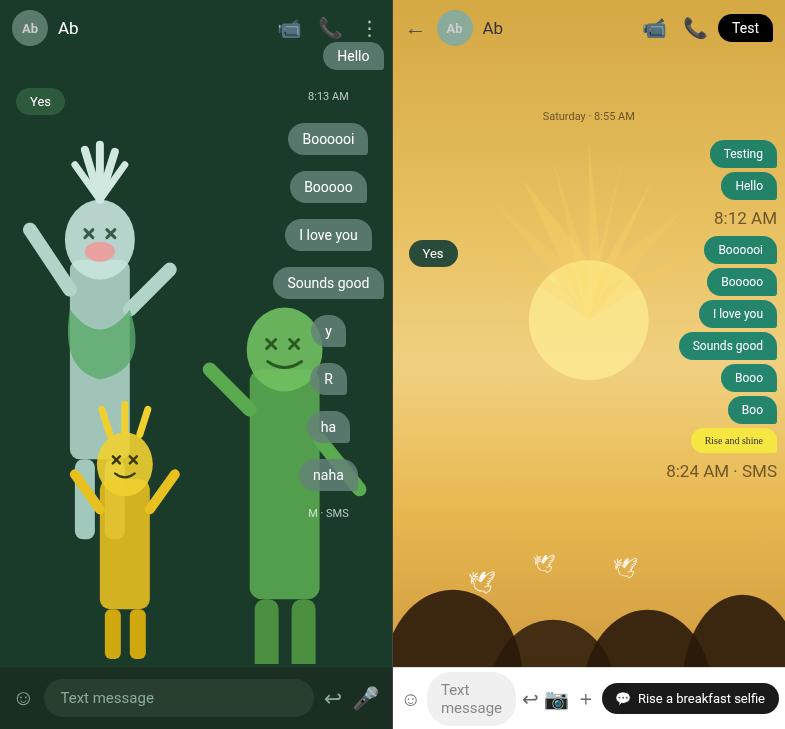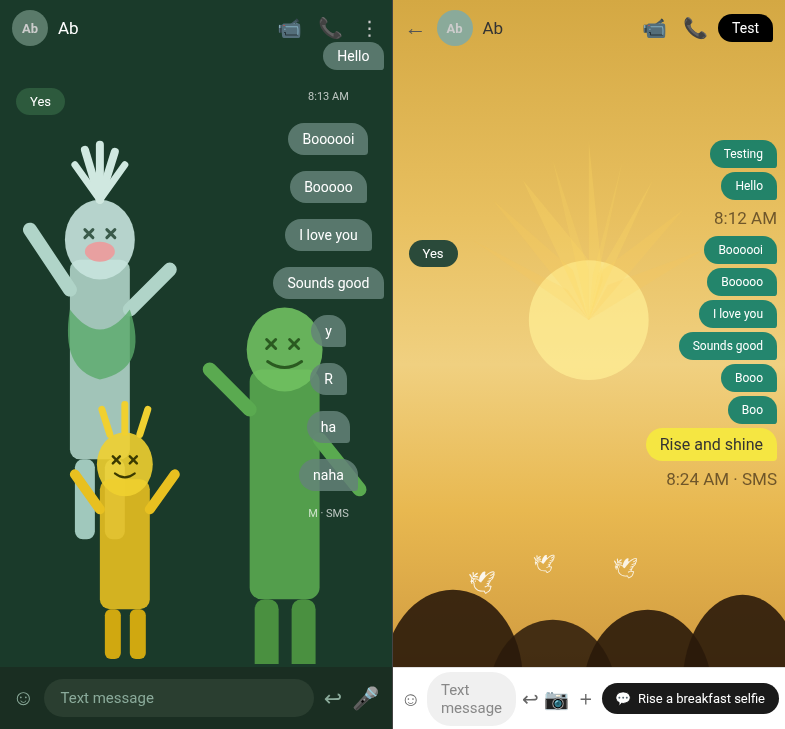--- a/index.html
+++ b/index.html
@@ -213,21 +213,22 @@
       padding: 7px 14px;
       border-radius: 18px 18px 4px 18px;
       font-size: 12px;
     }
 
     .bubble-yellow {
       background: #f5e642;
       color: #333;
       padding: 7px 14px;
       border-radius: 18px 18px 4px 18px;
-      font-size: 16px;
+      font-size: 10px;
+      font-family: Liberation Serif, serif;
     }
 
     .time-right {
       color: rgba(80,60,30,0.8);
       font-size: 17px;
       text-align: left;
       margin: 4px 0;
     }
 
     .date-label-right {
@@ -476,20 +477,21 @@
     <span class="contact-name-right">Ab</span>
     <div class="header-icons">
       <span class="header-icon" style="color:#555;">📹</span>
       <span class="header-icon" style="color:#555;">📞</span>
     </div>
     <div class="test-bubble">
       <span>Test</span>
     </div>
   </div>
 
+  <div class="date-label-right">Saturday · 8:55 AM</div>
 
   <div class="yes-button-right">
     <span>Yes</span>
   </div>
 
   <div class="messages-right">
     <div class="bubble-teal">
       <span>Testing</span>
     </div>
     <div class="bubble-teal">

